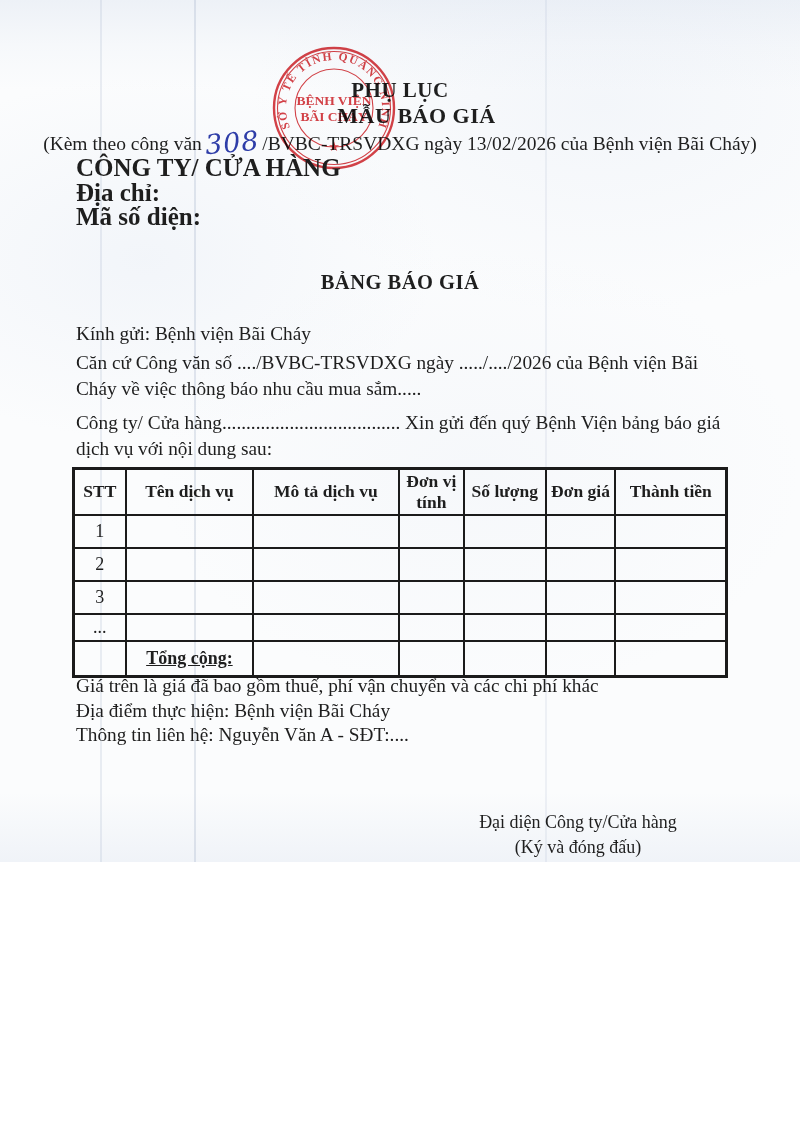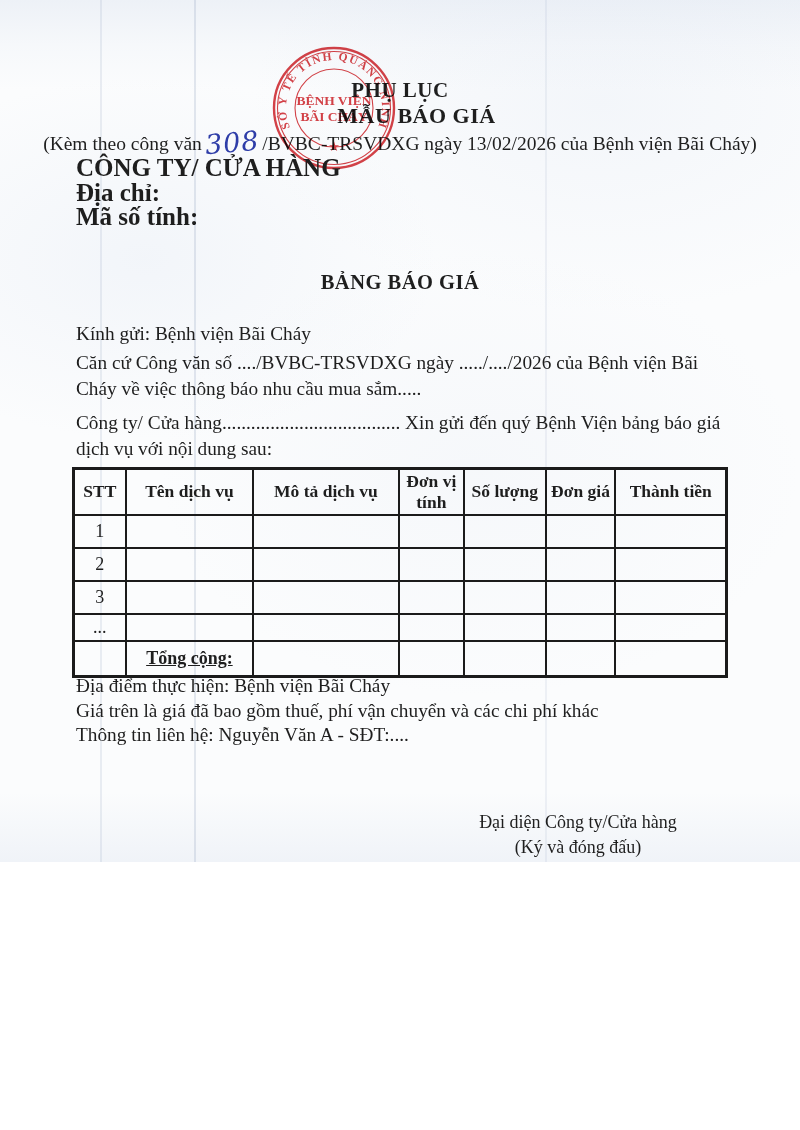--- a/index.html
+++ b/index.html
@@ -84,21 +84,21 @@
       <textPath href="#ringPath" startOffset="50%" text-anchor="middle">SỞ Y TẾ TỈNH QUẢNG NINH</textPath>
     </text>
     <text x="63" y="60" text-anchor="middle" font-family="Liberation Serif, serif" font-size="13.5" font-weight="bold" fill="#d2282e">BỆNH VIỆN</text>
     <text x="63" y="76" text-anchor="middle" font-family="Liberation Serif, serif" font-size="13.5" font-weight="bold" fill="#d2282e">BÃI CHÁY</text>
     <text x="63" y="106" text-anchor="middle" font-size="13" fill="#d2282e">★</text>
   </svg>
 
   <div class="company-block">
     <div>CÔNG TY/ CỬA HÀNG</div>
     <div>Địa chỉ:</div>
-    <div>Mã số tính:</div>
+    <div>Mã số diện:</div>
   </div>
 
   <div class="quote-title">BẢNG BÁO GIÁ</div>
 
   <div class="body-block">
     <div class="greeting">Kính gửi: Bệnh viện Bãi Cháy</div>
     <p class="para">Căn cứ Công văn số  ..../BVBC-TRSVDXG ngày ...../..../2026 của Bệnh viện Bãi Cháy về việc thông báo nhu cầu mua sắm.....</p>
     <p class="para">Công ty/ Cửa hàng..................................... Xin gửi đến quý Bệnh Viện bảng báo giá dịch vụ với nội dung sau:</p>
   </div>
 
@@ -166,22 +166,22 @@
           <td>&nbsp;</td>
           <td>&nbsp;</td>
           <td>&nbsp;</td>
           <td>&nbsp;</td>
           <td>&nbsp;</td>
         </tr>
       </tbody>
     </table>
 
   <div class="notes-block">
+    <div>Giá trên là giá đã bao gồm thuế, phí vận chuyển và các chi phí khác</div>
     <div>Địa điểm thực hiện: Bệnh viện Bãi Cháy</div>
-    <div>Giá trên là giá đã bao gồm thuế, phí vận chuyển và các chi phí khác</div>
     <div>Thông tin liên hệ: Nguyễn Văn A - SĐT:....</div>
   </div>
 
   <div class="signature-block">
     <div>Đại diện Công ty/Cửa hàng</div>
     <div>(Ký và đóng đấu)</div>
   </div>
 
 </div>
 

